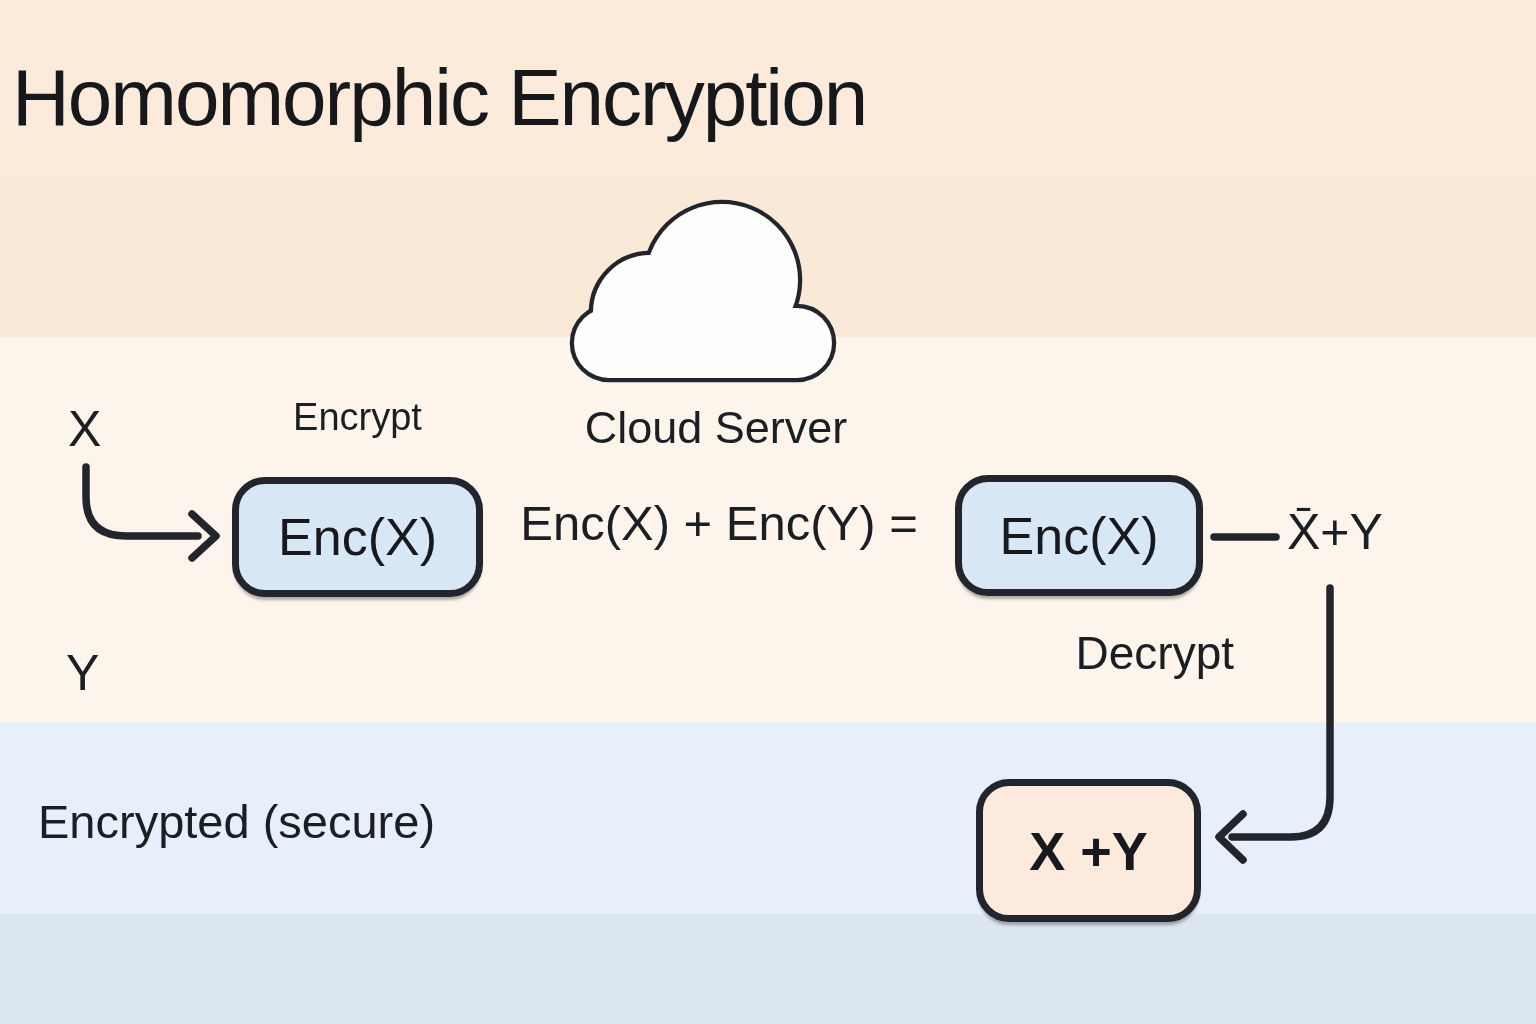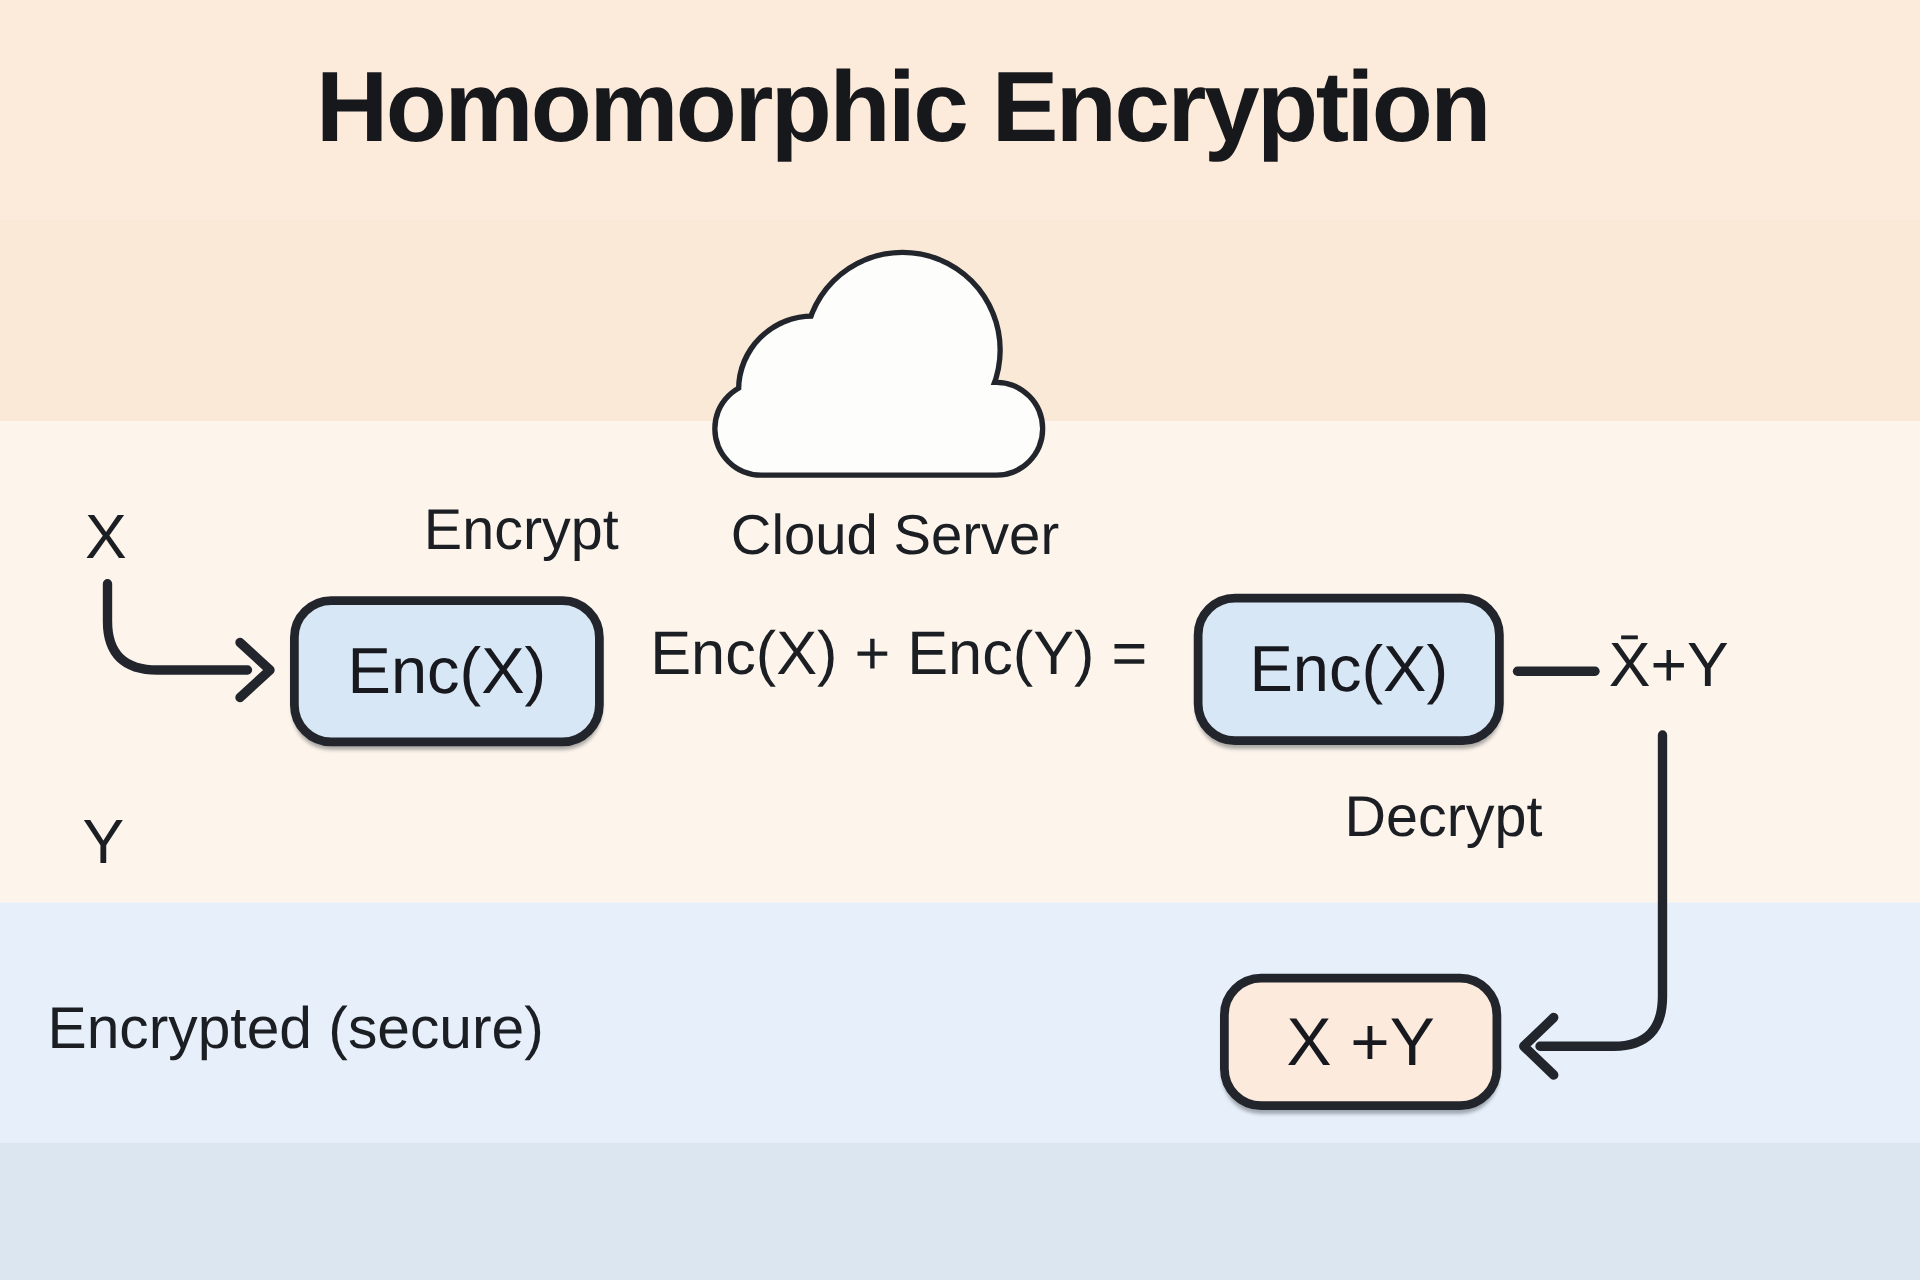--- a/index.html
+++ b/index.html
@@ -23,47 +23,47 @@
   .band{position:absolute;left:0;width:1536px;}
   .band-title{top:0;height:176px;background:var(--band-title);}
   .band-plaintext{top:176px;height:161px;background:var(--band-plaintext);}
   .band-mid{top:337px;height:385px;background:var(--band-mid);}
   .band-encrypted{top:722px;height:192px;background:var(--band-encrypted);}
   .band-bottom{top:914px;height:110px;background:var(--band-bottom);}
 
   .art{position:absolute;left:0;top:0;width:1536px;height:1024px;}
 
   .title{
-    position:absolute;left:0;top:40px;width:1444px;margin:0;
-    text-align:center;font-size:80px;font-weight:bold;letter-spacing:-2px;
+    position:absolute;left:0;top:40px;width:1444px;margin:12px;
+    font-size:80px;font-weight:normal;letter-spacing:-2px;
     color:#16181c;
   }
   .lbl{position:absolute;white-space:nowrap;}
   .lbl-plaintext{left:40px;top:222px;font-size:47px;}
   .lbl-encrypted{left:38px;top:794px;font-size:47px;}
   .lbl-x{left:68px;top:400px;font-size:50px;}
   .lbl-y{left:66px;top:644px;font-size:50px;}
-  .lbl-encrypt{left:244px;top:396px;width:251px;text-align:right;font-size:46px;}
+  .lbl-encrypt{left:232px;top:396px;width:251px;text-align:center;font-size:38px;}
   .lbl-cloudserver{left:566px;top:402px;width:300px;text-align:center;font-size:45px;}
   .lbl-formula{left:483px;top:495px;width:472px;text-align:center;font-size:49px;}
   .lbl-decrypt{left:958px;top:626px;width:276px;text-align:right;font-size:46px;}
   .lbl-result{left:1287px;top:503px;font-size:50px;text-align:right;}
 
   .box{
     position:absolute;box-sizing:border-box;
     border:7px solid var(--stroke);border-radius:33px;
     display:flex;align-items:center;justify-content:center;
     font-size:52px;color:#17191e;
     box-shadow:0 5px 3px -2px rgba(30,33,40,.35);
   }
   .box-blue{background:var(--box-blue);text-align:center;}
   .box-peach{background:var(--box-peach);}
   .box1{left:232px;top:477px;width:251px;height:120px;}
   .box2{left:955px;top:475px;width:248px;height:121px;}
-  .box3{left:976px;top:779px;width:225px;height:109px;font-size:54px;}
+  .box3{left:976px;top:779px;width:225px;height:143px;font-size:54px;font-weight:bold;}
 
   .stroke-line{fill:none;stroke:var(--stroke);stroke-width:7.5;stroke-linecap:round;stroke-linejoin:round;}
   .cloud-stroked{fill:var(--cloud-fill);stroke:var(--stroke);stroke-width:8.5;}
   .cloud-filled{fill:var(--cloud-fill);stroke:none;}
 </style>
 </head>
 <body>
 
 <div class="canvas">
 

